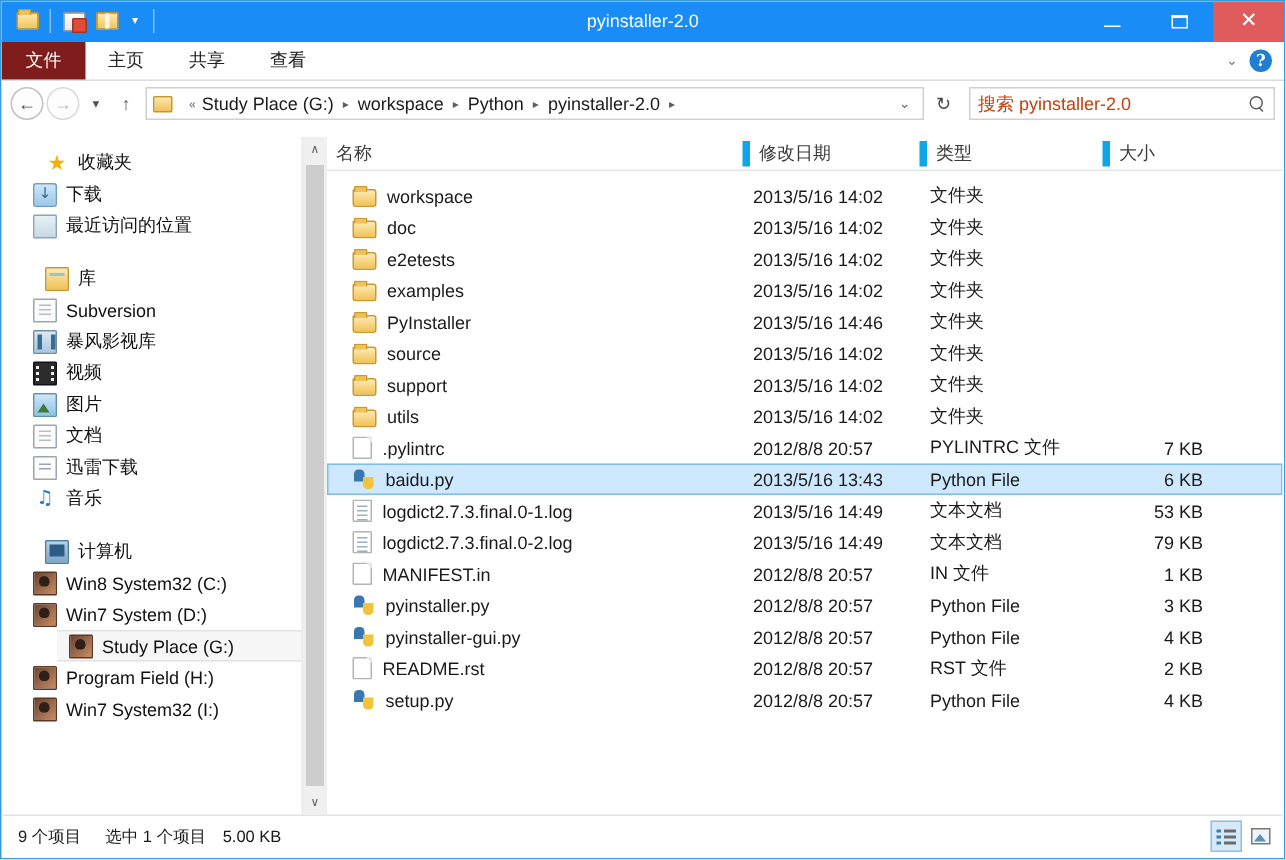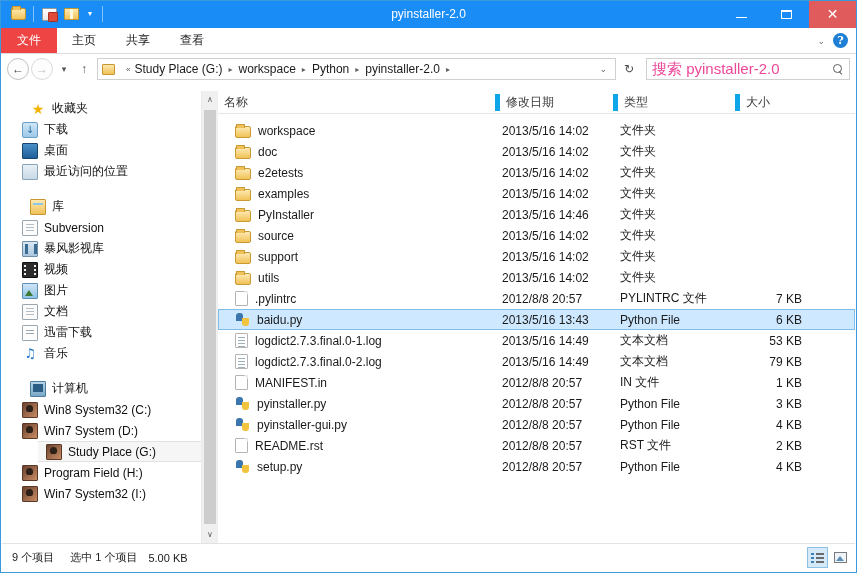--- a/index.html
+++ b/index.html
@@ -89,21 +89,21 @@
     border-bottom: 1px solid #dcdcdc;
     display: flex; align-items: stretch;
     position: relative;
   }
   .tab {
     min-width: 54px; padding: 0 12px;
     display: flex; align-items: center; justify-content: center;
     font-size: 12px; color: #222222;
   }
   .tab-file {
-    background: #ef4444; color: #ffffff;
+    background: #7f1d1d; color: #ffffff;
     min-width: 56px;
   }
   .ribbon-right {
     margin-left: auto; display: flex; align-items: center; gap: 8px;
     padding-right: 8px;
   }
   .chev-small { color: #6f6f6f; font-size: 9px; }
   .help-btn {
     width: 15px; height: 15px; border-radius: 50%;
     background: #1e7fd4; color: #fff;
@@ -151,21 +151,21 @@
   .crumb { font-size: 12px; color: #1b1b1b; white-space: nowrap; }
   .crumb-sep { font-size: 8px; color: #5e5e5e; padding: 0 6px; }
   .crumb-dd { font-size: 8px; color: #5e5e5e; padding: 0 4px 0 6px; }
   .addr-chevron { font-size: 9px; color: #6a6a6a; padding: 0 6px; }
   .addr-refresh { font-size: 12px; color: #4a4a4a; padding: 0 6px; }
   .searchfield {
     width: 204px; height: 22px; margin-left: 4px;
     border: 1px solid #d0d0d0; background: #ffffff;
     display: flex; align-items: center; padding: 0 5px;
   }
-  .search-ph { font-size: 15px; color: #ec4899; flex: 1; white-space: nowrap; }
+  .search-ph { font-size: 12px; color: #c2410c; flex: 1; white-space: nowrap; }
   .search-ico {
     width: 12px; height: 12px; position: relative; flex: none;
   }
   .search-ico:before {
     content: ""; position: absolute; left: 1px; top: 1px;
     width: 7px; height: 7px; border: 1.4px solid #5c5c5c; border-radius: 50%;
   }
   .search-ico:after {
     content: ""; position: absolute; left: 7px; top: 8px;
     width: 4px; height: 1.4px; background: #5c5c5c;
@@ -443,24 +443,20 @@
         <div class="nav-group">
           <div class="nav-row root">
             <span class="nav-ico ic-star">★</span>
             <span>收藏夹</span>
           </div>
           <div class="nav-row child">
             <span class="nav-ico ic-dl"></span>
             <span>下载</span>
           </div>
           <div class="nav-row child">
-            <span class="nav-ico ic-desk"></span>
-            <span>桌面</span>
-          </div>
-          <div class="nav-row child">
             <span class="nav-ico ic-recent"></span>
             <span>最近访问的位置</span>
           </div>
         </div>
 
         <div class="nav-group">
           <div class="nav-row root">
             <span class="nav-ico ic-lib"></span>
             <span>库</span>
           </div>

